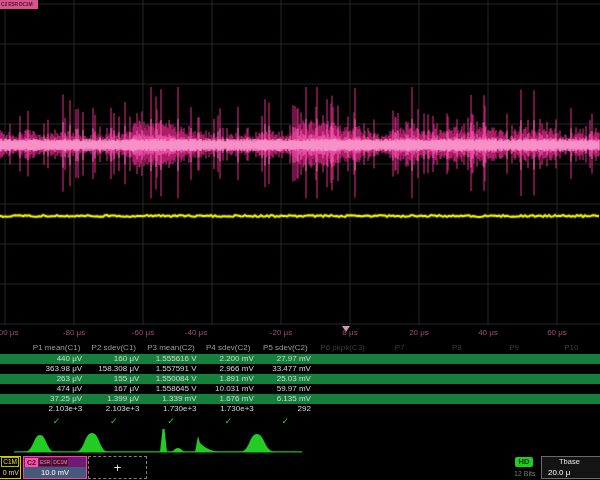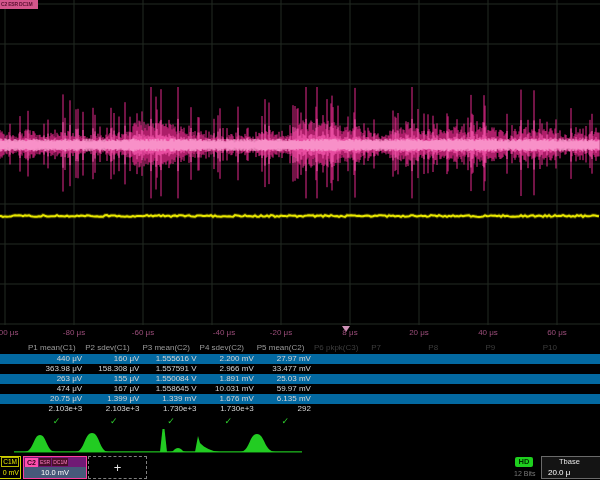--- a/index.html
+++ b/index.html
@@ -14,25 +14,25 @@
   
   .time-axis{position:absolute;left:0;top:325px;width:600px;height:16px;background:#000;overflow:hidden;}
   .tlabel{position:absolute;top:3px;transform:translateX(-50%);font-size:8px;color:#9b4d7a;white-space:nowrap;}
   .trig-marker{position:absolute;left:342px;top:1px;width:0;height:0;
     border-left:4px solid transparent;border-right:4px solid transparent;border-top:6px solid #cf93b8;}
   
   .measure-table{position:absolute;left:0;top:341px;width:600px;height:87px;background:#000;
     display:grid;grid-template-columns:28px repeat(10,57.2px);
     grid-template-rows:13px repeat(6,10px) 14px;overflow:hidden;}
   .measure-table div{overflow:hidden;white-space:nowrap;line-height:10px;}
-  .measure-table .th{font-size:8px;color:#9a9a9a;text-align:left;line-height:13px;}
+  .measure-table .th{font-size:8px;color:#9a9a9a;text-align:center;line-height:13px;}
   .measure-table .th.dim{color:#3d3d3d;}
   .measure-table .td{font-size:8px;color:#d4d4d4;text-align:right;padding-right:3px;}
   .measure-table .st{color:#2ed02e;font-size:9px;text-align:center;line-height:14px;}
-  .measure-table .stripe{background:#0369a1;}
+  .measure-table .stripe{background:#15803d;}
   
   .histicon-strip{position:absolute;left:0;top:428px;width:600px;height:27px;background:#000;}
   
   .bottom-bar{position:absolute;left:0;top:455px;width:600px;height:25px;background:#000;}
   .c1box{position:absolute;left:0;top:1px;width:20px;height:21px;border:1px solid #cfcf00;border-left:none;overflow:hidden;}
   .c1top{position:absolute;right:1px;top:0;font-size:6.5px;color:#e6e600;border:1px solid #b8b800;padding:0 1px;line-height:8px;}
   .c1val{position:absolute;right:1px;top:11px;font-size:7px;color:#e6e600;line-height:9px;}
   .c2box{position:absolute;left:23px;top:1px;width:62px;height:21px;border:1px solid #ff3fa0;background:#701a75;}
   .c2row1{position:absolute;left:0;top:0;width:100%;height:10px;display:flex;align-items:center;gap:1px;padding-left:1px;box-sizing:border-box;}
   .c2name{background:#ff4fae;color:#30001a;font-size:7px;font-weight:bold;padding:0 2px;line-height:9px;}
@@ -63,35 +63,35 @@
         <path d="M0 216L1 216.0L3 216.9L5 216.4L7 216.7L9 216.6L11 216.4L13 215.6L15 215.3L17 215.5L19 215.2L21 215.4L23 216.1L25 215.4L27 215.7L29 215.3L31 216.2L33 216.6L35 216.7L37 216.8L39 216.3L41 216.5L43 215.1L45 215.8L47 216.4L49 216.5L51 216.2L53 216.2L55 216.2L57 215.2L59 216.3L61 216.1L63 216.2L65 216.4L67 215.7L69 216.6L71 216.2L73 216.2L75 216.5L77 215.6L79 216.2L81 215.5L83 215.7L85 216.3L87 215.3L89 215.5L91 216.0L93 216.3L95 216.5L97 216.3L99 216.8L101 216.5L103 216.8L105 215.2L107 215.1L109 216.3L111 215.6L113 215.6L115 215.6L117 216.4L119 215.7L121 216.4L123 216.5L125 216.8L127 216.2L129 216.8L131 216.8L133 216.0L135 216.6L137 215.9L139 216.1L141 216.1L143 216.2L145 215.7L147 215.1L149 216.1L151 215.4L153 216.3L155 215.5L157 215.8L159 215.1L161 216.3L163 215.2L165 216.4L167 215.8L169 215.8L171 216.8L173 215.7L175 215.4L177 216.3L179 215.3L181 215.2L183 215.4L185 216.5L187 215.6L189 215.2L191 216.4L193 216.6L195 216.8L197 215.6L199 215.5L201 215.5L203 215.9L205 215.9L207 215.6L209 216.0L211 215.2L213 216.8L215 215.4L217 216.6L219 216.6L221 216.7L223 216.3L225 216.2L227 216.5L229 216.3L231 216.6L233 216.7L235 215.1L237 215.4L239 215.8L241 216.4L243 216.3L245 215.1L247 216.3L249 216.1L251 216.2L253 216.7L255 215.4L257 216.8L259 216.7L261 215.3L263 216.6L265 216.6L267 215.5L269 216.8L271 215.1L273 215.4L275 216.9L277 216.1L279 216.6L281 215.5L283 216.0L285 215.9L287 216.5L289 215.2L291 215.6L293 215.7L295 215.5L297 216.8L299 216.0L301 216.0L303 216.6L305 215.7L307 215.5L309 215.2L311 215.5L313 215.2L315 216.7L317 215.6L319 215.8L321 215.3L323 216.7L325 215.2L327 215.7L329 216.3L331 215.1L333 215.9L335 216.3L337 216.1L339 216.8L341 215.8L343 216.4L345 216.9L347 215.2L349 215.5L351 215.3L353 215.4L355 215.6L357 216.1L359 215.7L361 216.3L363 216.3L365 215.7L367 215.6L369 215.8L371 216.6L373 216.3L375 215.5L377 216.0L379 215.2L381 215.3L383 215.5L385 215.5L387 216.8L389 215.3L391 215.9L393 215.5L395 216.5L397 216.0L399 216.0L401 216.9L403 215.7L405 216.8L407 216.6L409 216.4L411 215.3L413 215.3L415 216.1L417 216.4L419 216.1L421 215.5L423 216.3L425 215.8L427 216.7L429 216.4L431 215.1L433 215.5L435 215.5L437 216.4L439 215.2L441 215.9L443 216.6L445 215.8L447 216.8L449 215.9L451 216.4L453 215.4L455 216.4L457 216.1L459 216.4L461 215.6L463 216.2L465 215.7L467 215.5L469 215.3L471 216.7L473 216.1L475 216.4L477 216.7L479 216.9L481 216.8L483 216.6L485 215.4L487 216.2L489 215.9L491 215.4L493 215.8L495 215.6L497 216.2L499 215.5L501 216.7L503 215.1L505 216.3L507 215.7L509 216.4L511 216.7L513 216.6L515 216.7L517 216.4L519 216.5L521 215.3L523 216.6L525 215.4L527 216.6L529 216.2L531 215.4L533 215.3L535 216.7L537 216.0L539 215.5L541 215.9L543 216.8L545 215.2L547 216.6L549 215.2L551 216.8L553 216.4L555 215.1L557 216.3L559 215.8L561 215.9L563 215.1L565 216.0L567 216.4L569 215.6L571 216.7L573 216.1L575 216.7L577 215.2L579 215.9L581 215.2L583 216.9L585 215.4L587 216.3L589 216.3L591 215.9L593 215.2L595 215.5L597 215.9L599 216.3" stroke="#e8e800" stroke-width="2" fill="none" opacity="1"></path>
       </svg>
     <div class="mini-badge">C2 ESR DC1M</div>
   </div>
 
   <div class="time-axis">
     <div class="trig-marker"></div>
   <span class="tlabel" style="left: 5px;">-100 μs</span>
       <span class="tlabel" style="left: 74px;">-80 μs</span>
       <span class="tlabel" style="left: 143px;">-60 μs</span>
-      <span class="tlabel" style="left: 224px;">-40 μs</span>
+      <span class="tlabel" style="left: 196px;">-40 μs</span>
       <span class="tlabel" style="left: 281px;">-20 μs</span>
       <span class="tlabel" style="left: 350px;">8 μs</span>
       <span class="tlabel" style="left: 419px;">20 μs</span>
       <span class="tlabel" style="left: 488px;">40 μs</span>
       <span class="tlabel" style="left: 557px;">60 μs</span>
     </div>
 
   <div class="measure-table">
       <div></div>
       <div class="th">P1 mean(C1)</div>
       <div class="th">P2 sdev(C1)</div>
       <div class="th">P3 mean(C2)</div>
       <div class="th">P4 sdev(C2)</div>
-      <div class="th">P5 mean(C2)</div>
+      <div class="th">P5 sdev(C2)</div>
       <div class="th dim">P6 pkpk(C3)</div>
       <div class="th dim">P7</div>
       <div class="th dim">P8</div>
       <div class="th dim">P9</div>
       <div class="th dim">P10</div>
       <div class="stripe"></div>
       <div class="td stripe">440 μV</div>
       <div class="td stripe">160 μV</div>
       <div class="td stripe">1.555616 V</div>
       <div class="td stripe">2.200 mV</div>
@@ -128,21 +128,21 @@
       <div class="td">167 μV</div>
       <div class="td">1.558645 V</div>
       <div class="td">10.031 mV</div>
       <div class="td">59.97 mV</div>
       <div class="td"></div>
       <div class="td"></div>
       <div class="td"></div>
       <div class="td"></div>
       <div class="td"></div>
       <div class="stripe"></div>
-      <div class="td stripe">20.75 μV</div>
+      <div class="td stripe">37.25 μV</div>
       <div class="td stripe">1.399 μV</div>
       <div class="td stripe">1.339 mV</div>
       <div class="td stripe">1.676 mV</div>
       <div class="td stripe">6.135 mV</div>
       <div class="td stripe"></div>
       <div class="td stripe"></div>
       <div class="td stripe"></div>
       <div class="td stripe"></div>
       <div class="td stripe"></div>
       <div></div>

